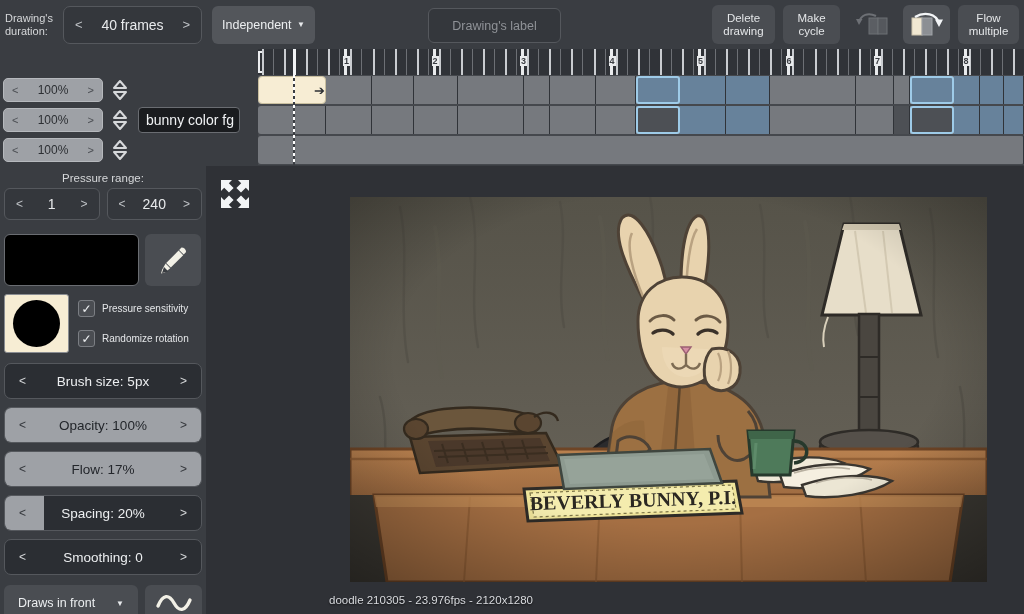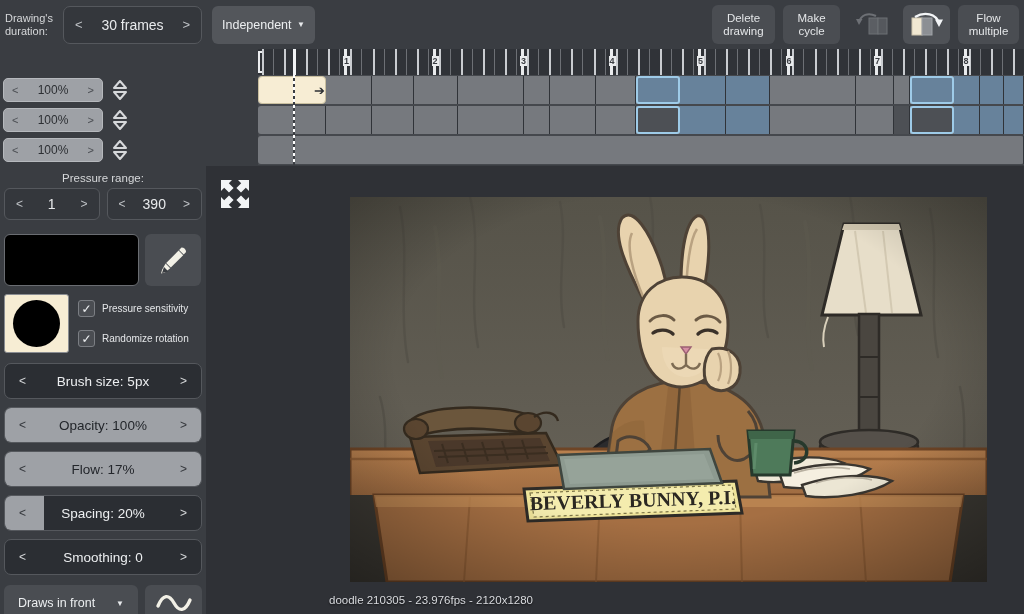--- a/index.html
+++ b/index.html
@@ -242,29 +242,32 @@
 <div id="app">
 
   <div class="topbar">
     <div class="dur-label">
       <div>Drawing's</div>
       <div>duration:</div>
     </div>
 
     <div id="dur-stepper" class="stepper">
       <span class="arr">&lt;</span>
-      <span>30 frames</span>
+      <span>40 frames</span>
       <span class="arr">&gt;</span>
     </div>
 
     <div id="indep">
       <span>Independent</span>
       <span class="caret">▼</span>
     </div>
 
+    <div id="label-field">
+      <span>Drawing's label</span>
+    </div>
 
     <div class="tb-right">
       <div class="tb-btn" id="btn-delete">
         <span>Delete</span>
         <span>drawing</span>
       </div>
       <div class="tb-btn" id="btn-makecycle">
         <span>Make</span>
         <span>cycle</span>
       </div>
@@ -438,20 +441,21 @@
           <span class="arr">&lt;</span>
           <span>100%</span>
           <span class="arr">&gt;</span>
         </div>
         <div class="reorder">
           <svg width="18" height="22" viewBox="0 0 18 22">
             <path d="M9 2 L15 9 L3 9 Z" fill="none" stroke="#d6d8da" stroke-width="2" stroke-linejoin="round"></path>
             <path d="M9 20 L15 13 L3 13 Z" fill="none" stroke="#d6d8da" stroke-width="2" stroke-linejoin="round"></path>
           </svg>
         </div>
+        <div class="layer-name">bunny color fg</div>
       </div>
       <div class="layer-row">
         <div class="opacity-step">
           <span class="arr">&lt;</span>
           <span>100%</span>
           <span class="arr">&gt;</span>
         </div>
         <div class="reorder">
           <svg width="18" height="22" viewBox="0 0 18 22">
             <path d="M9 2 L15 9 L3 9 Z" fill="none" stroke="#d6d8da" stroke-width="2" stroke-linejoin="round"></path>
@@ -516,21 +520,21 @@
 
     <div class="pb-title">Pressure range:</div>
     <div class="pb-row">
       <div class="pb-step">
         <span class="arr">&lt;</span>
         <span>1</span>
         <span class="arr">&gt;</span>
       </div>
       <div class="pb-step">
         <span class="arr">&lt;</span>
-        <span>390</span>
+        <span>240</span>
         <span class="arr">&gt;</span>
       </div>
     </div>
 
     <div class="colorrow">
       <div id="color-swatch" style="background: rgb(0, 0, 0);"></div>
       <div id="eyedropper">
         <svg width="34" height="34" viewBox="0 0 34 34">
           <path d="M25.5 4.5 a4.6 4.6 0 0 1 4.6 4.6 l-2.4 2.4 -4.6-4.6 z" fill="#f2f0e6"></path>
           <path d="M22.6 7.6 l4.6 4.6 -12.4 12.4 -4.6-4.6 z" fill="#f2f0e6"></path>

